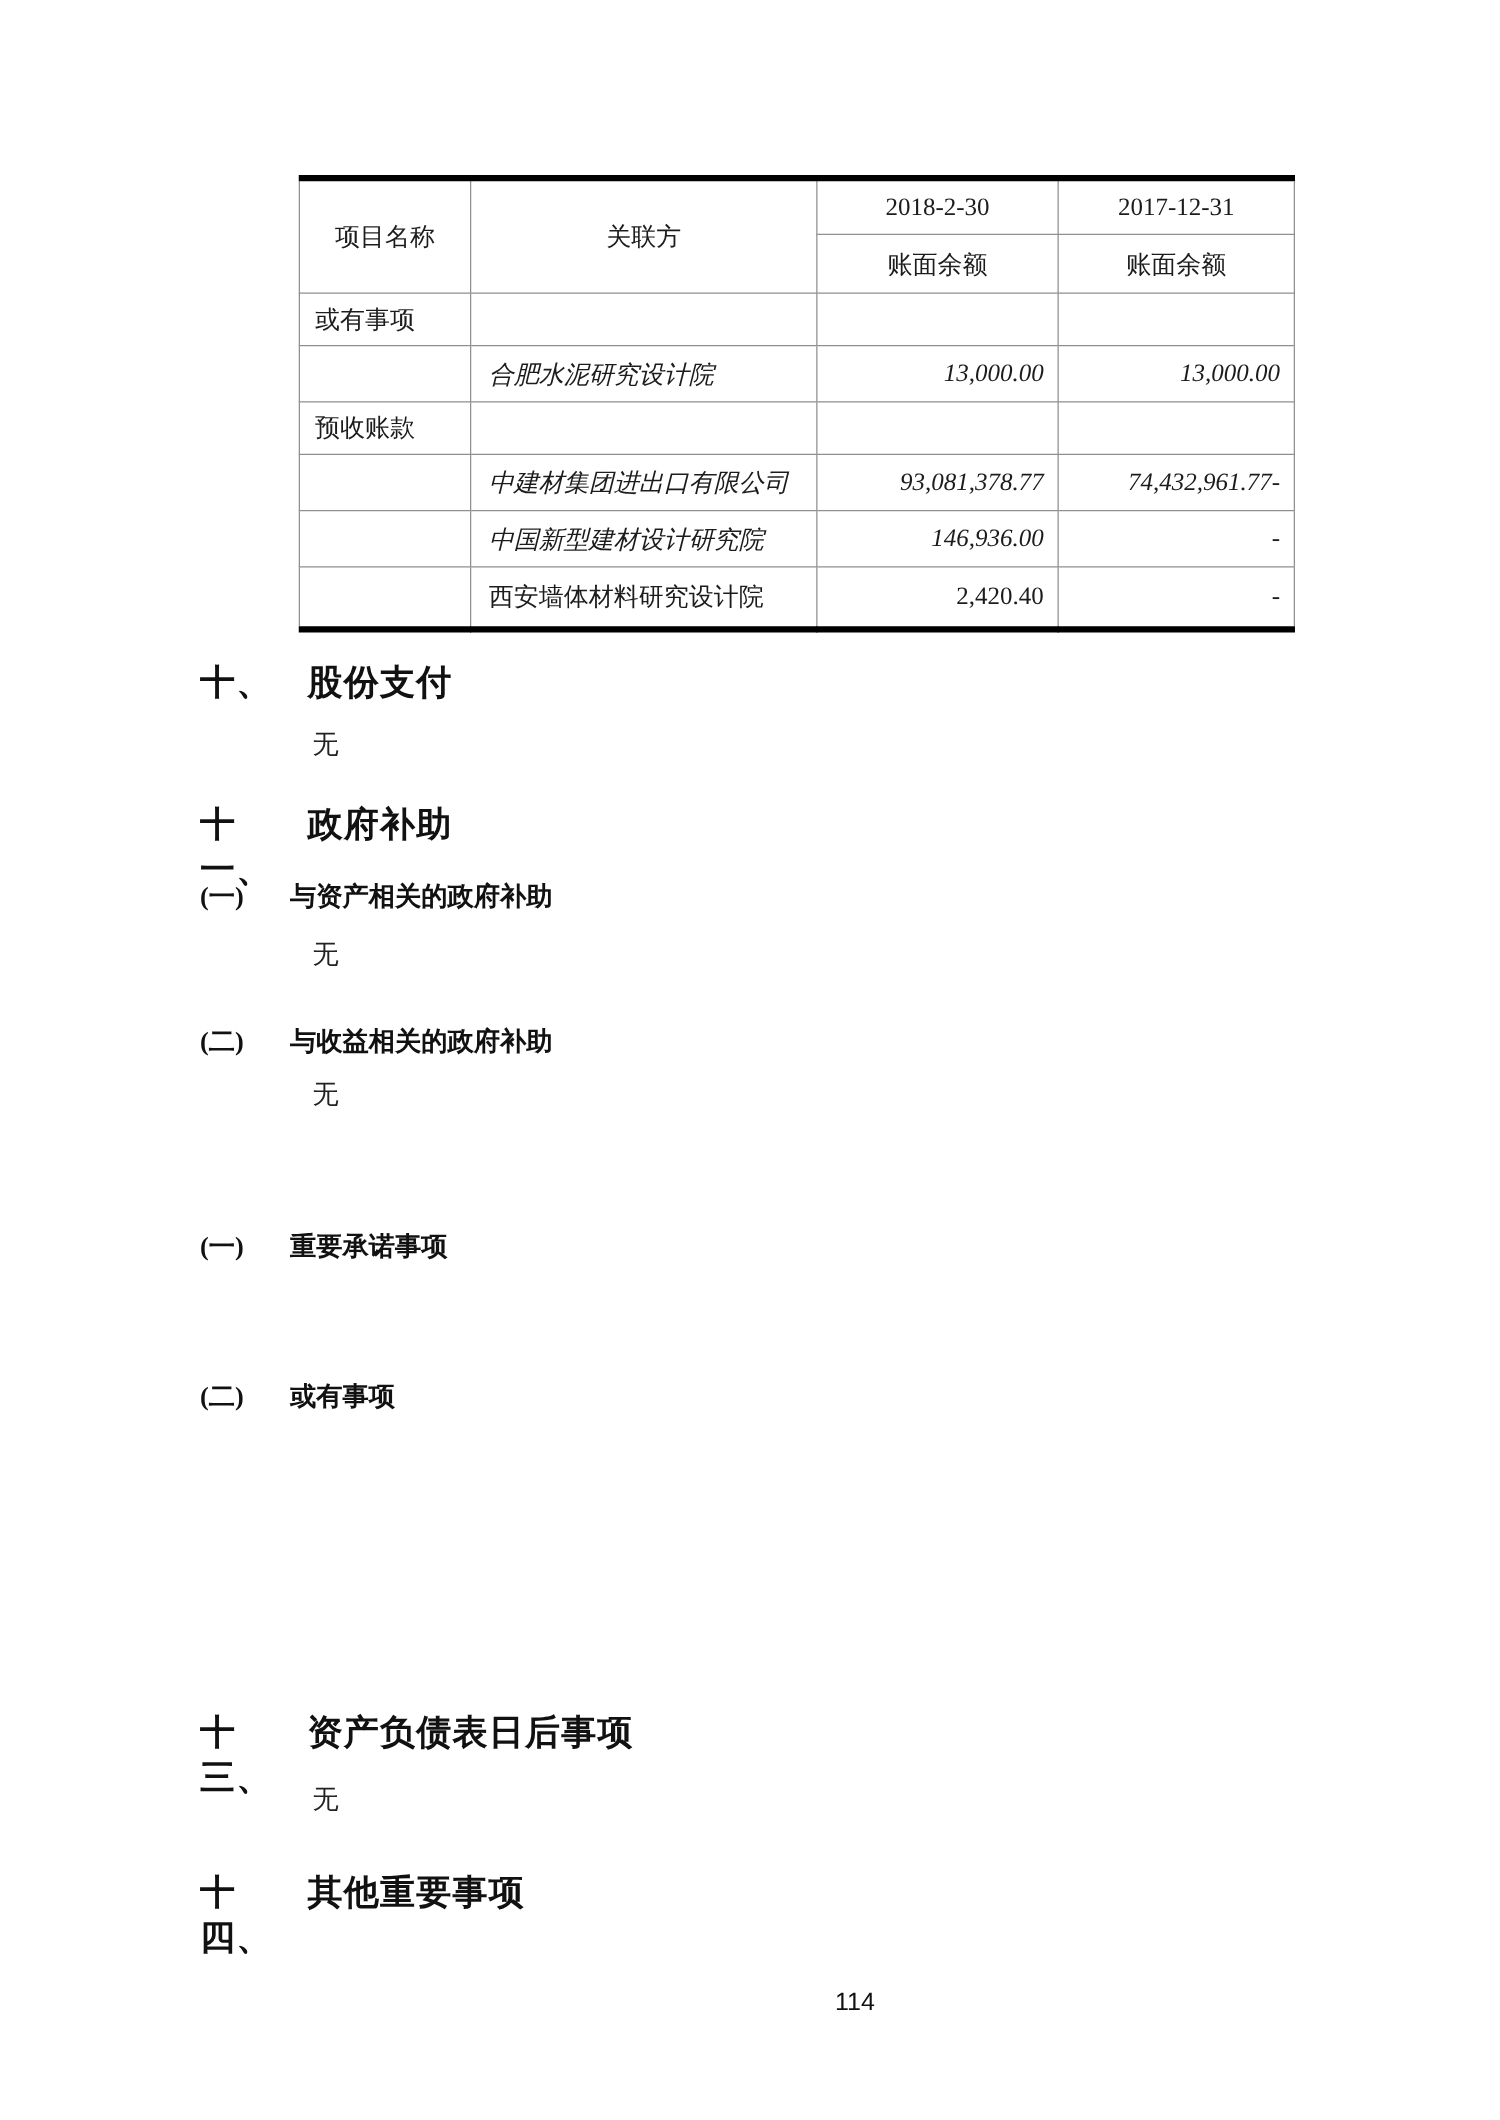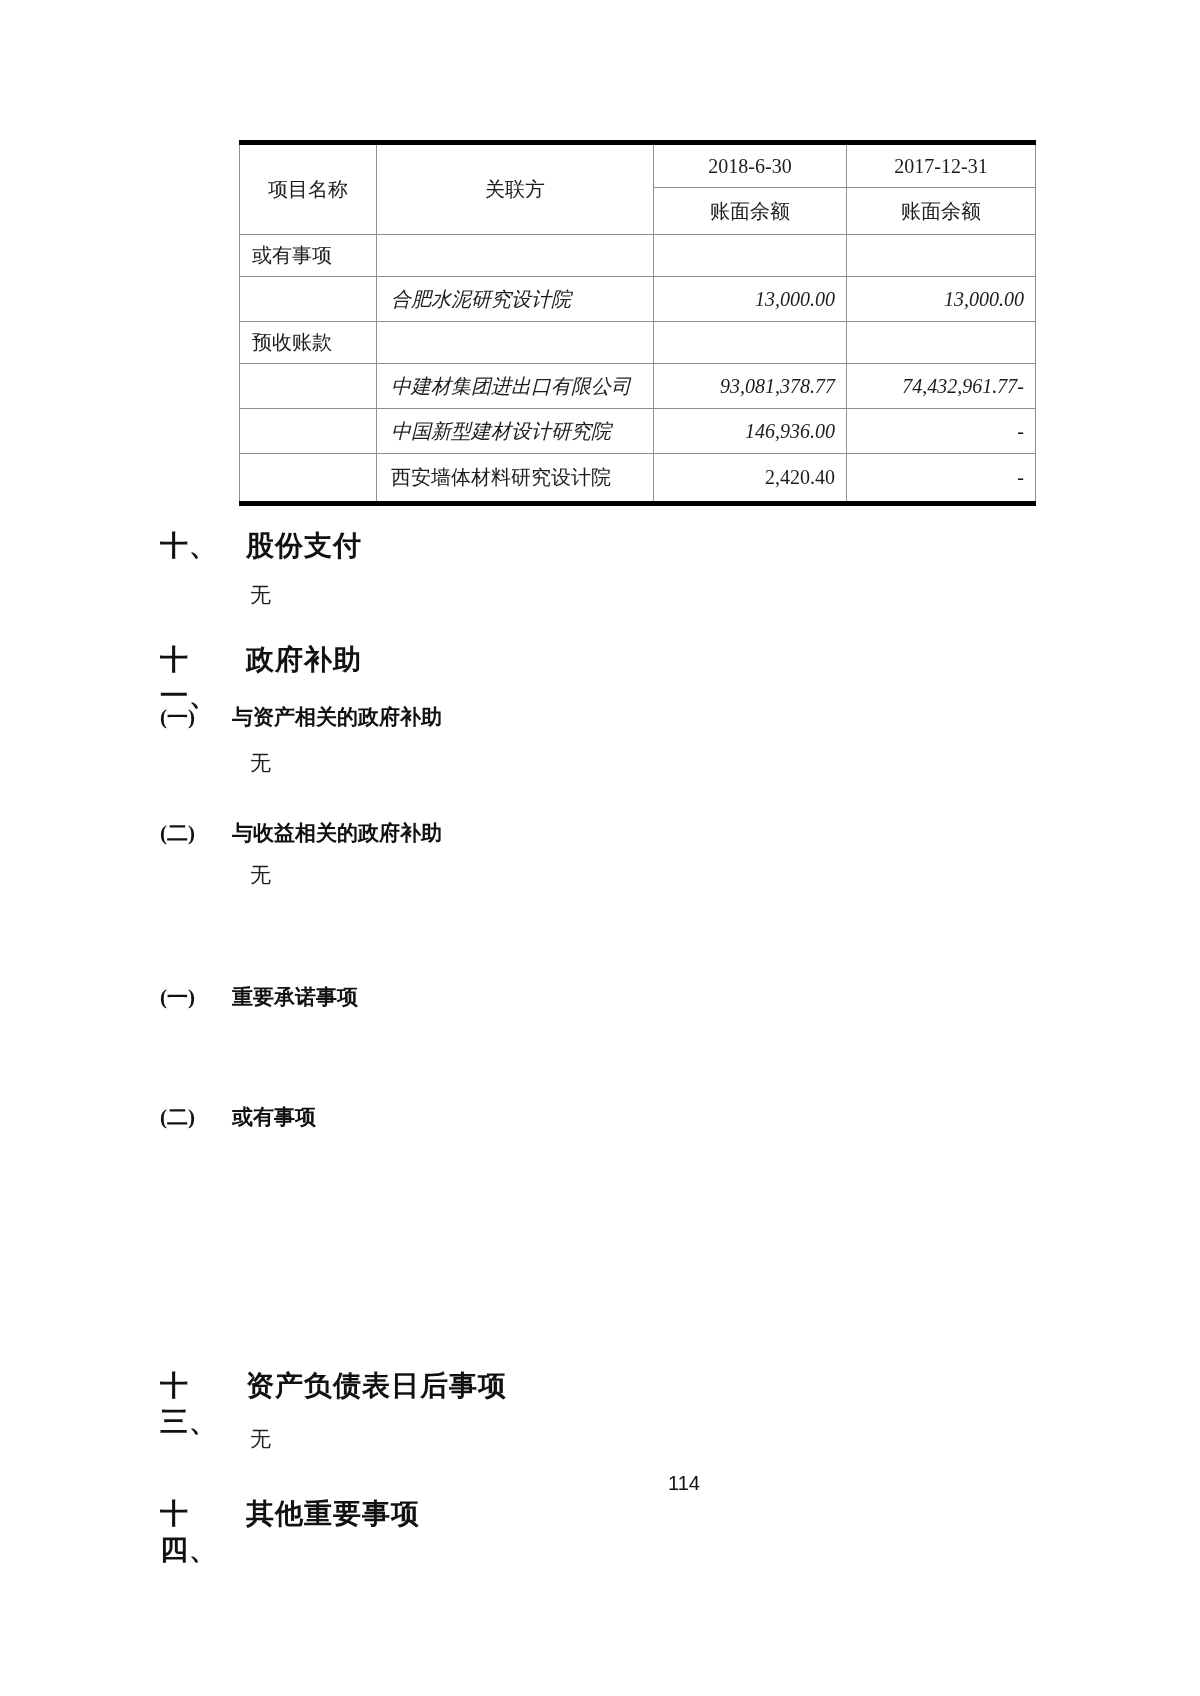--- a/index.html
+++ b/index.html
@@ -48,42 +48,42 @@
   .h2 .num{width:72px;flex:none;font-weight:bold;}
   .body-line{
     position:absolute;font-size:21px;line-height:30px;color:#222;
   }
   .para{
     position:absolute;left:232px;width:822px;
     font-size:21px;line-height:39px;color:#1c1c1c;
     text-align:justify;text-justify:inter-ideograph;
   }
   .pagenum{
-    position:absolute;top:1472px;left:668px;
+    position:absolute;top:1591px;left:668px;
     font-family:"Liberation Sans","DejaVu Sans",sans-serif;
     font-size:20px;color:#111;
   }
 </style>
 </head>
 <body>
 
 <div class="page">
 
   <table class="rel">
     <colgroup>
       <col style="width:137px">
         <col style="width:277px">
       <col style="width:193px">
         <col style="width:189px">
     </colgroup>
     <thead>
       <tr>
         <th rowspan="2" class="rowspan-cell">项目名称</th>
         <th rowspan="2" class="rowspan-cell">关联方</th>
-        <th class="date">2018-6-30</th>
+        <th class="date">2018-2-30</th>
         <th class="date">2017-12-31</th>
       </tr>
       <tr>
         <th class="bal">账面余额</th>
         <th class="bal">账面余额</th>
       </tr>
     </thead>
     <tbody>
       <tr>
         <td class="c-item">或有事项</td>

